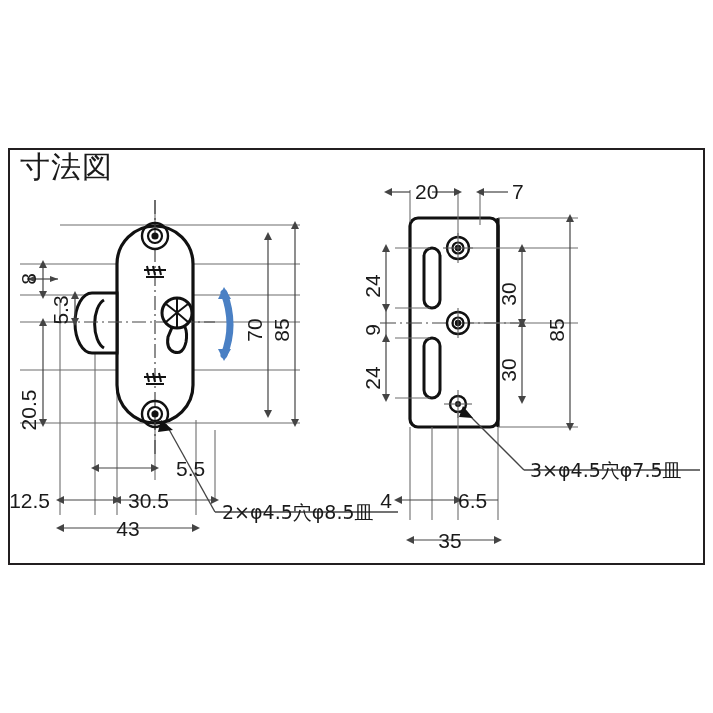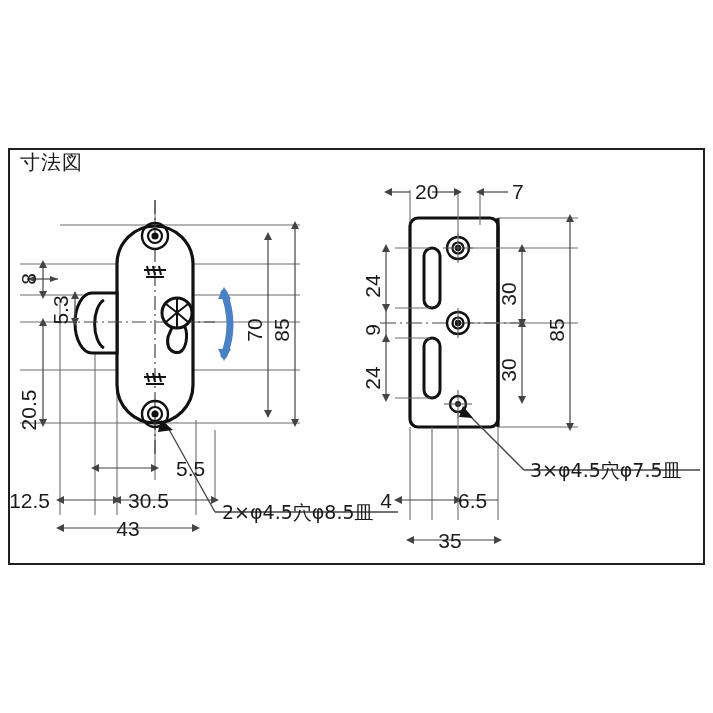--- a/index.html
+++ b/index.html
@@ -8,21 +8,21 @@
     font-family:"Liberation Sans","DejaVu Sans",sans-serif;
     -webkit-font-smoothing:antialiased;
   }
   #stage{position:relative;width:713px;height:713px;background:#fff;overflow:hidden;}
   #frame{
     position:absolute;left:8px;top:148px;width:697px;height:417px;
     border:2px solid #231f20;background:#fff;box-sizing:border-box;
   }
   #title{
     position:absolute;left:20px;top:152px;
-    font-size:20px;color:#1a1a1a;letter-spacing:1px;
+    font-size:30px;color:#1a1a1a;letter-spacing:1px;
     font-family:"DejaVu Sans","Liberation Sans",sans-serif;
     line-height:1;white-space:nowrap;
   }
   svg#draw{position:absolute;left:0;top:0;width:713px;height:713px;}
   .txt{font-family:"Liberation Sans","DejaVu Sans",sans-serif;fill:#1a1a1a;}
   .dimtxt{font-size:21px;}
   .notetxt{font-size:19px;font-family:"DejaVu Sans","Liberation Sans",sans-serif;}
 </style>
 </head>
 <body>

